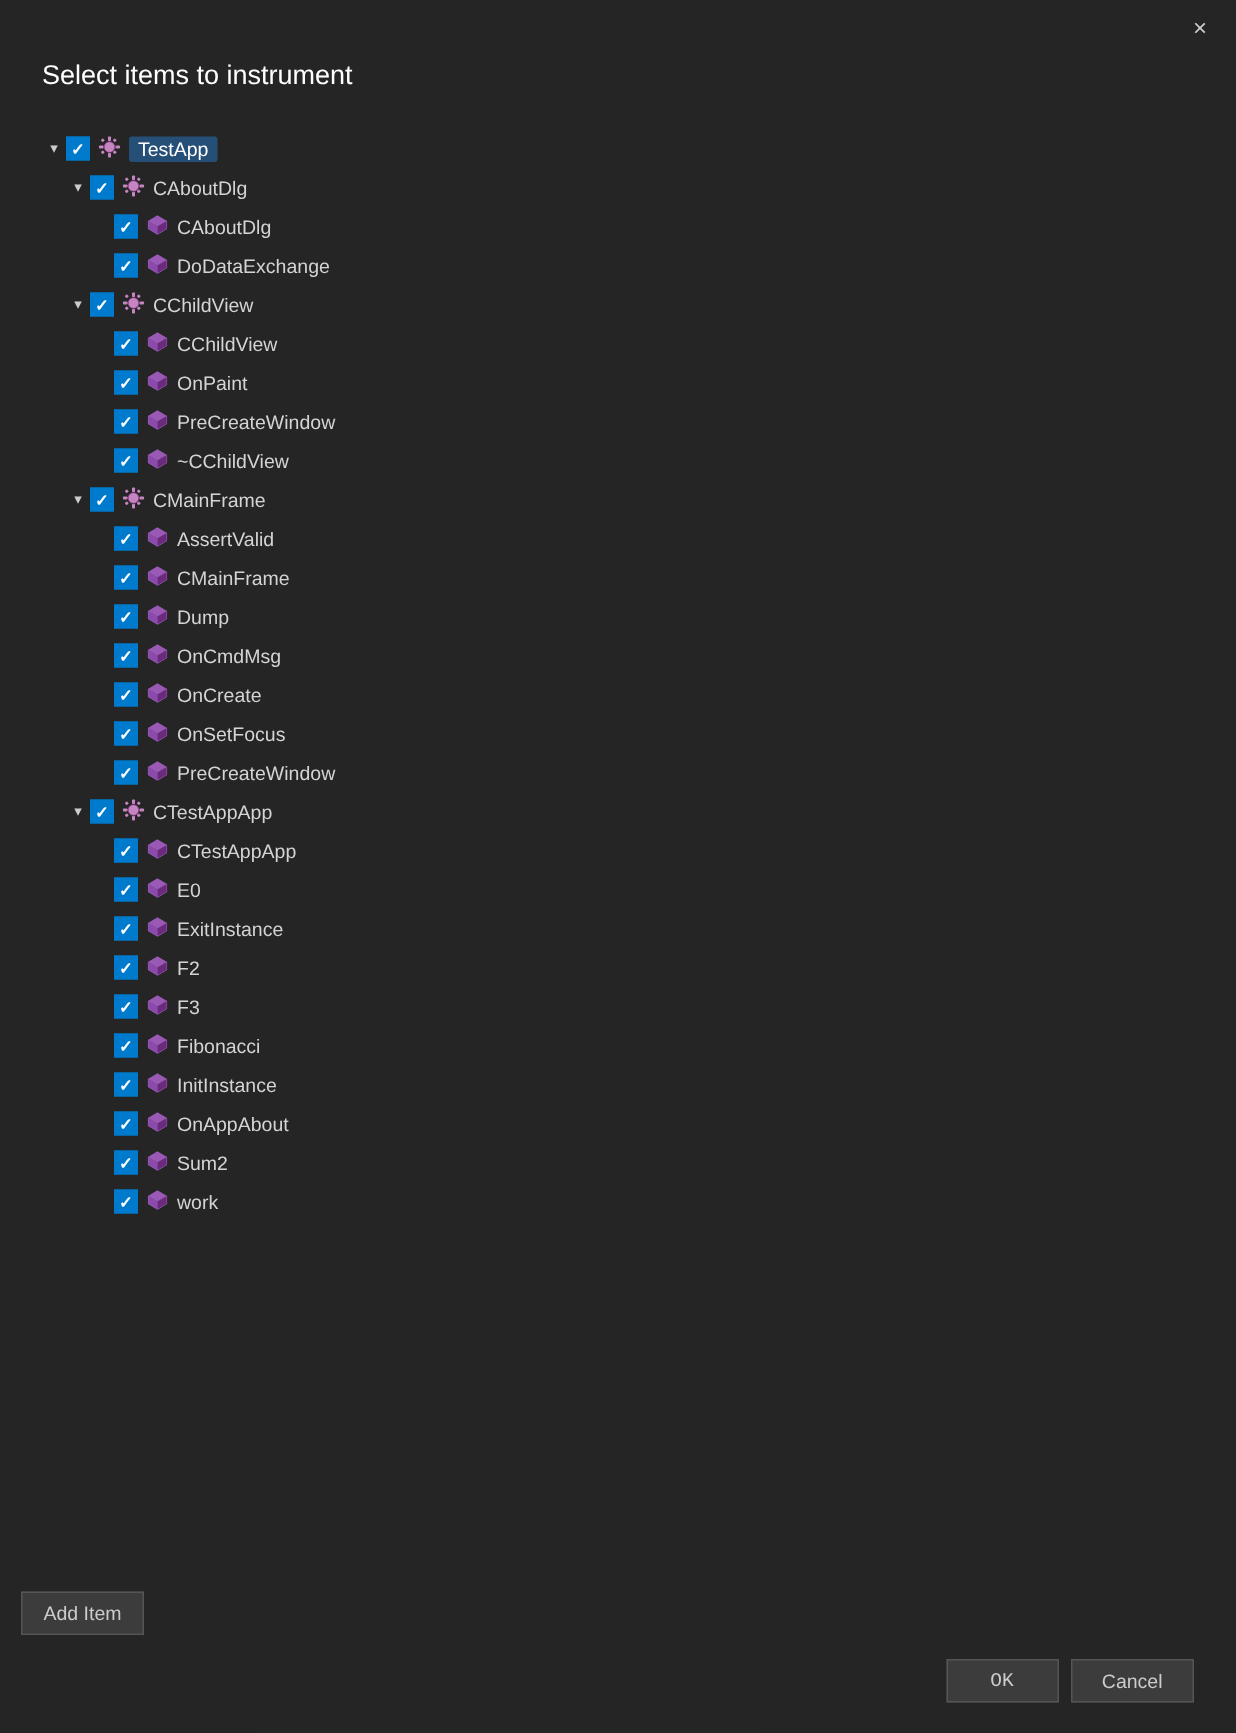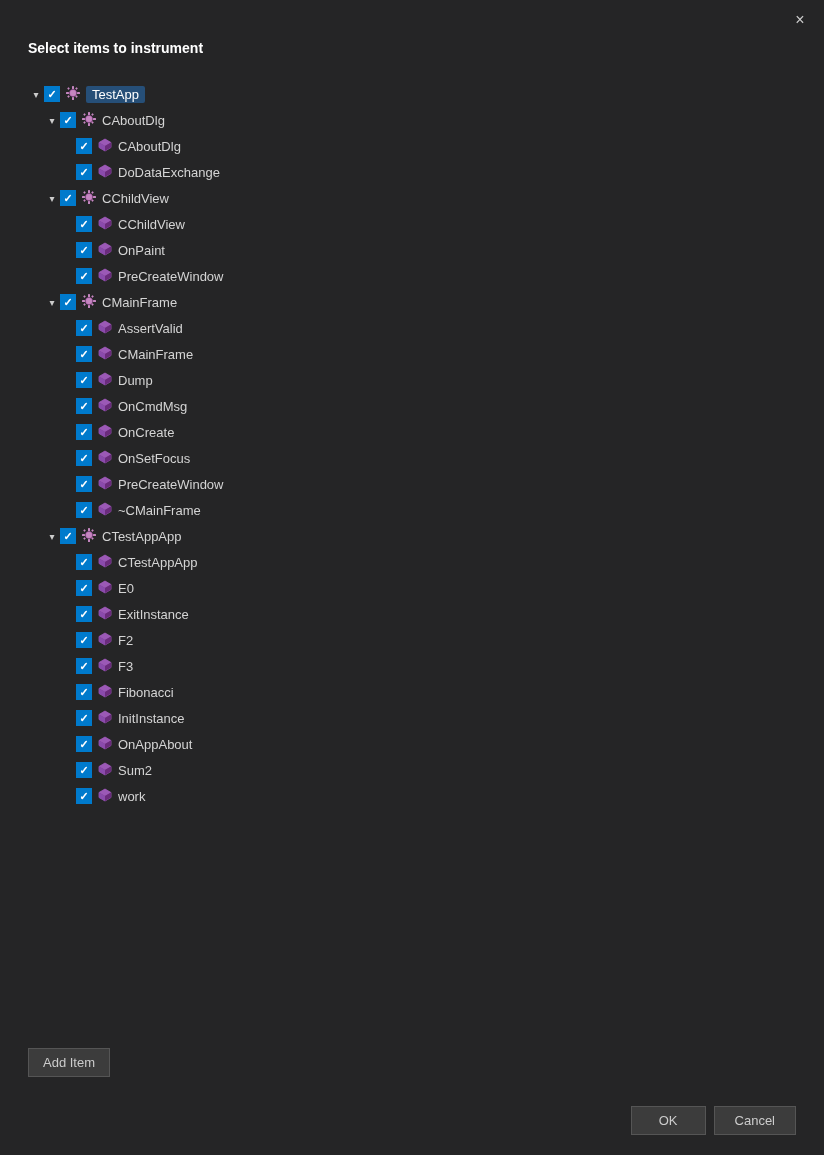--- a/index.html
+++ b/index.html
@@ -34,22 +34,22 @@
       color: #cccccc;
       font-size: 16px;
       cursor: pointer;
       width: 24px;
       height: 24px;
       display: flex;
       align-items: center;
       justify-content: center;
     }
     .dialog-title {
-      font-size: 14px;
-      font-weight: 700;
+      font-size: 18px;
+      font-weight: 400;
       color: #ffffff;
       padding: 8px 28px 16px 28px;
     }
     .tree-container {
       flex: 1;
       overflow-y: auto;
       overflow-x: hidden;
       padding: 4px 0 4px 28px;
       margin-right: 0;
       position: relative;
@@ -138,24 +138,24 @@
     .root-highlight {
       background: #264f78;
       border-radius: 2px;
       padding: 1px 6px;
       color: #ffffff;
     }
     .indent-1 { padding-left: 0px; }
     .indent-2 { padding-left: 16px; }
     .indent-3 { padding-left: 32px; }
     .bottom-bar {
-      padding: 12px 28px 20px 28px;
+      padding: 12px 28px 20px 14px;
       display: flex;
       flex-direction: column;
-      gap: 29px;
+      gap: 16px;
     }
     .add-item-btn {
       background: #3c3c3c;
       border: 1px solid #555555;
       color: #cccccc;
       padding: 6px 14px;
       cursor: pointer;
       font-size: 13px;
       align-self: flex-start;
     }
@@ -167,20 +167,21 @@
     .ok-btn, .cancel-btn {
       padding: 6px 20px;
       font-size: 13px;
       cursor: pointer;
       border: 1px solid #555;
       min-width: 75px;
     }
     .ok-btn {
       background: #3c3c3c;
       color: #cccccc;
+      font-family: Liberation Mono, monospace;
     }
     .cancel-btn {
       background: #3c3c3c;
       color: #cccccc;
     }
   </style>
 </head>
 <body>
 
 <div class="dialog">
@@ -303,20 +304,33 @@
         <span class="item-icon">
           <svg width="16" height="16" viewBox="0 0 16 16" xmlns="http://www.w3.org/2000/svg">
       <polygon points="8,2 14,5.5 14,10.5 8,14 2,10.5 2,5.5" fill="#7a3b8c" stroke="#9b59b6" stroke-width="0.8"></polygon>
       <polygon points="8,2 14,5.5 8,9 2,5.5" fill="#9b59b6"></polygon>
       <polygon points="8,9 14,5.5 14,10.5 8,14" fill="#6a2b7c"></polygon>
       <polygon points="8,9 2,5.5 2,10.5 8,14" fill="#8a4bac"></polygon>
     </svg>
         </span>
         <span class="item-label">PreCreateWindow</span>
       </div>
+      <div class="tree-item indent-3">
+        <div class="expand-arrow empty"></div>
+        <div class="checkbox checked"></div>
+        <span class="item-icon">
+          <svg width="16" height="16" viewBox="0 0 16 16" xmlns="http://www.w3.org/2000/svg">
+      <polygon points="8,2 14,5.5 14,10.5 8,14 2,10.5 2,5.5" fill="#7a3b8c" stroke="#9b59b6" stroke-width="0.8"></polygon>
+      <polygon points="8,2 14,5.5 8,9 2,5.5" fill="#9b59b6"></polygon>
+      <polygon points="8,9 14,5.5 14,10.5 8,14" fill="#6a2b7c"></polygon>
+      <polygon points="8,9 2,5.5 2,10.5 8,14" fill="#8a4bac"></polygon>
+    </svg>
+        </span>
+        <span class="item-label">~CChildView</span>
+      </div>
       <div class="tree-item indent-2">
         <div class="expand-arrow expanded"></div>
         <div class="checkbox checked"></div>
         <span class="item-icon">
           <svg width="16" height="16" viewBox="0 0 16 16" xmlns="http://www.w3.org/2000/svg">
       <circle cx="8" cy="8" r="3.5" fill="#c586c0" stroke="#a040a0" stroke-width="0.5"></circle>
       <rect x="7" y="1" width="2" height="3" rx="0.5" fill="#c586c0"></rect>
       <rect x="7" y="12" width="2" height="3" rx="0.5" fill="#c586c0"></rect>
       <rect x="1" y="7" width="3" height="2" rx="0.5" fill="#c586c0"></rect>
       <rect x="12" y="7" width="3" height="2" rx="0.5" fill="#c586c0"></rect>
@@ -411,33 +425,20 @@
         <div class="checkbox checked"></div>
         <span class="item-icon">
           <svg width="16" height="16" viewBox="0 0 16 16" xmlns="http://www.w3.org/2000/svg">
       <polygon points="8,2 14,5.5 14,10.5 8,14 2,10.5 2,5.5" fill="#7a3b8c" stroke="#9b59b6" stroke-width="0.8"></polygon>
       <polygon points="8,2 14,5.5 8,9 2,5.5" fill="#9b59b6"></polygon>
       <polygon points="8,9 14,5.5 14,10.5 8,14" fill="#6a2b7c"></polygon>
       <polygon points="8,9 2,5.5 2,10.5 8,14" fill="#8a4bac"></polygon>
     </svg>
         </span>
         <span class="item-label">PreCreateWindow</span>
-      </div>
-      <div class="tree-item indent-3">
-        <div class="expand-arrow empty"></div>
-        <div class="checkbox checked"></div>
-        <span class="item-icon">
-          <svg width="16" height="16" viewBox="0 0 16 16" xmlns="http://www.w3.org/2000/svg">
-      <polygon points="8,2 14,5.5 14,10.5 8,14 2,10.5 2,5.5" fill="#7a3b8c" stroke="#9b59b6" stroke-width="0.8"></polygon>
-      <polygon points="8,2 14,5.5 8,9 2,5.5" fill="#9b59b6"></polygon>
-      <polygon points="8,9 14,5.5 14,10.5 8,14" fill="#6a2b7c"></polygon>
-      <polygon points="8,9 2,5.5 2,10.5 8,14" fill="#8a4bac"></polygon>
-    </svg>
-        </span>
-        <span class="item-label">~CMainFrame</span>
       </div>
       <div class="tree-item indent-2">
         <div class="expand-arrow expanded"></div>
         <div class="checkbox checked"></div>
         <span class="item-icon">
           <svg width="16" height="16" viewBox="0 0 16 16" xmlns="http://www.w3.org/2000/svg">
       <circle cx="8" cy="8" r="3.5" fill="#c586c0" stroke="#a040a0" stroke-width="0.5"></circle>
       <rect x="7" y="1" width="2" height="3" rx="0.5" fill="#c586c0"></rect>
       <rect x="7" y="12" width="2" height="3" rx="0.5" fill="#c586c0"></rect>
       <rect x="1" y="7" width="3" height="2" rx="0.5" fill="#c586c0"></rect>

